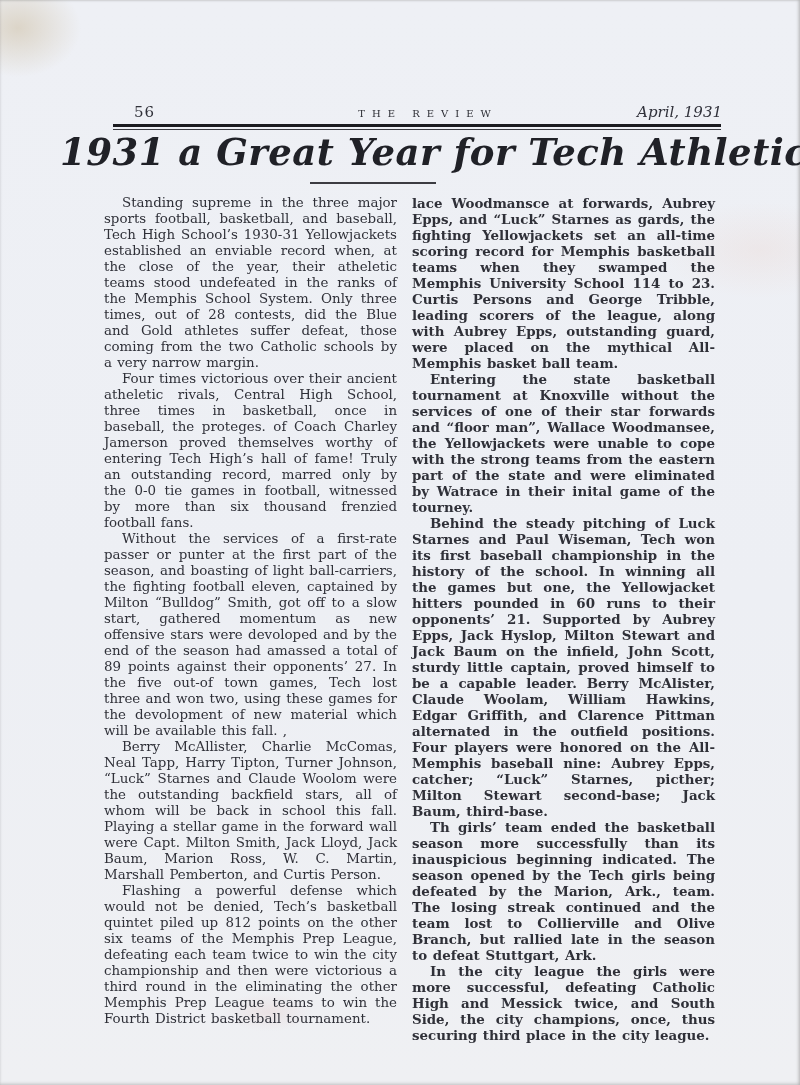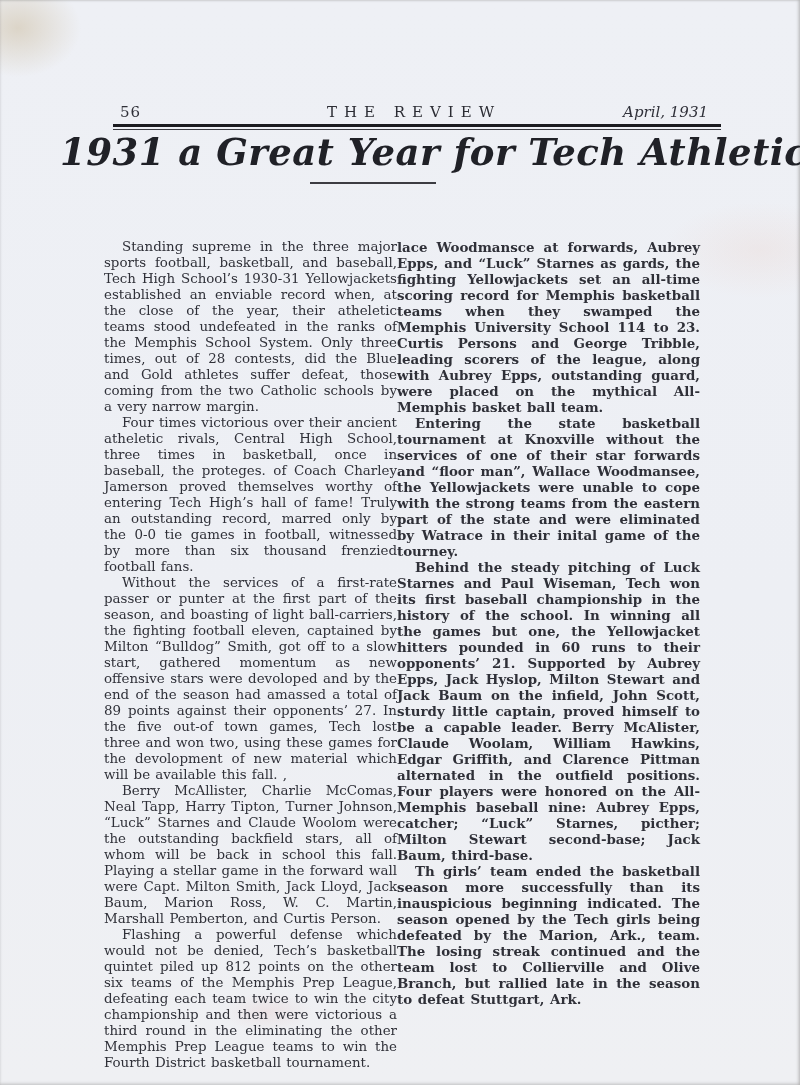--- a/index.html
+++ b/index.html
@@ -23,37 +23,37 @@
       radial-gradient(60px 26px at 268px 1012px, rgba(214,160,160,0.18), rgba(214,160,160,0) 75%),
       radial-gradient(120px 60px at 760px 250px, rgba(235,215,210,0.35), rgba(235,215,210,0) 80%),
       linear-gradient(180deg, #eef0f5 0%, #edeff4 55%, #eff0f3 100%);
     box-shadow: inset -2px 0 3px rgba(60,55,50,0.18), inset 0 -2px 3px rgba(60,55,50,0.12), inset 0 1px 2px rgba(60,55,50,0.10);
   }
 
   
   .running-header {
     position: absolute;
     top: 103px;
-    left: 106px;
+    left: 120px;
     width: 608px;
     display: flex;
     align-items: baseline;
     font-size: 15px;
   }
   .page-number {
     width: 120px;
     text-align: left;
     padding-left: 14px;
     letter-spacing: 1px;
   }
   .journal-title {
     flex: 1;
     text-align: center;
     letter-spacing: 7px;
-    font-size: 15px;
+    font-size: 10px;
     color: #2b2c33;
   }
   .issue-date {
     width: 120px;
     text-align: right;
     font-style: italic;
     padding-right: 6px;
     color: #30313a;
   }
   .double-rule {
@@ -88,21 +88,21 @@
     border-top: 2px solid #3c3c42;
   }
 
   
   .columns {
     position: absolute;
     top: 195px;
     left: 104px;
     width: 611px;
     display: flex;
-    margin-top: 44px;
+    gap: 15px;
   }
   .col-left  { width: 293px; }
   .col-right { width: 303px; font-weight: bold; }
   .columns p {
     margin: 0;
     font-size: 13.4px;
     line-height: 16px;
     text-align: justify;
     text-indent: 18px;
     color: #2f3038;
@@ -143,17 +143,18 @@
       <p>Without the services of a first-rate passer or punter at the first part of the season, and boasting of light ball-carriers, the fighting football eleven, captained by Milton “Bulldog” Smith, got off to a slow start, gathered momentum as new offensive stars were devoloped and by the end of the season had amassed a total of 89 points against their opponents’ 27. In the five out-of town games, Tech lost three and won two, using these games for the devolopment of new material which will be available this fall. ,</p>
       <p>Berry McAllister, Charlie McComas, Neal Tapp, Harry Tipton, Turner Johnson, “Luck” Starnes and Claude Woolom were the outstanding backfield stars, all of whom will be back in school this fall.  Playing a stellar game in the forward wall were Capt. Milton Smith, Jack Lloyd, Jack Baum, Marion Ross, W. C. Martin, Marshall Pemberton, and Curtis Person.</p>
       <p>Flashing a powerful defense which would not be denied, Tech’s basketball quintet piled up 812 points on the other six teams of the Memphis Prep League, defeating each team twice to win the city championship and then were victorious a third round in the eliminating the other Memphis Prep League teams to win the Fourth District basketball tournament.</p>
     </div>
 
     <div class="col-right">
       <p class="no-indent">lace Woodmansce at forwards, Aubrey Epps, and “Luck” Starnes as gards, the fighting Yellowjackets set an all-time scoring record for Memphis basketball teams when they swamped the Memphis University School 114 to 23.  Curtis Persons and George Tribble, leading scorers of the league, along with Aubrey Epps, outstanding guard, were placed on the mythical All-Memphis basket ball team.</p>
       <p>Entering the state basketball tournament at Knoxville without the services of one of their star forwards and “floor man”, Wallace Woodmansee, the Yellowjackets were unable to cope with the strong teams from the eastern part of the state and were eliminated by Watrace in their inital game of the tourney.</p>
       <p>Behind the steady pitching of Luck Starnes and Paul Wiseman, Tech won its first baseball championship in the history of the school. In winning all the games but one, the Yellowjacket hitters pounded in 60 runs to their opponents’ 21. Supported by Aubrey Epps, Jack Hyslop, Milton Stewart and Jack Baum on the infield, John Scott, sturdy little captain, proved himself to be a capable leader. Berry McAlister, Claude Woolam, William Hawkins, Edgar Griffith, and Clarence Pittman alternated in the outfield positions. Four players were honored on the All-Memphis baseball nine: Aubrey Epps, catcher; “Luck” Starnes, picther; Milton Stewart second-base; Jack Baum, third-base.</p>
       <p>Th girls’ team ended the basketball season more successfully than its inauspicious beginning indicated.  The season opened by the Tech girls being defeated by the Marion, Ark., team.  The losing streak continued and the team lost to Collierville and Olive Branch, but rallied late in the season to defeat Stuttgart, Ark.</p>
+      <p>In the city league the girls were more successful, defeating Catholic High and Messick twice, and South Side, the city champions, once, thus securing third place in the city league.</p>
     </div>
 
   </div>
 
 </div>
 
 </body></html>

